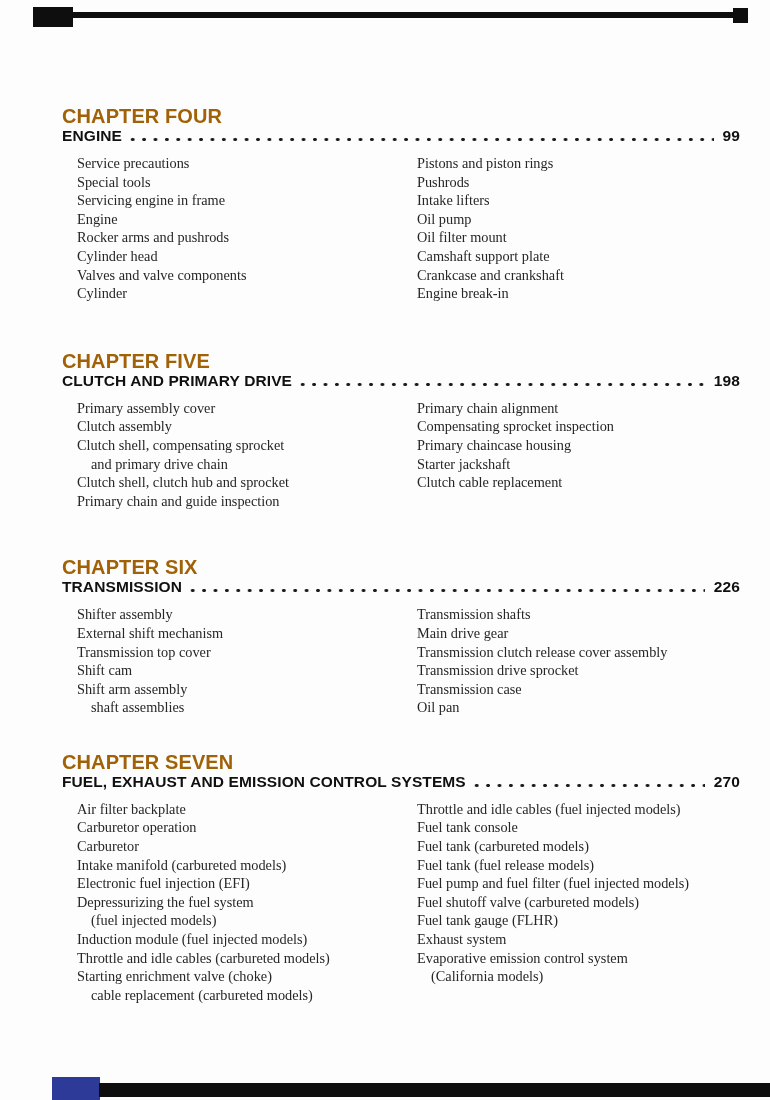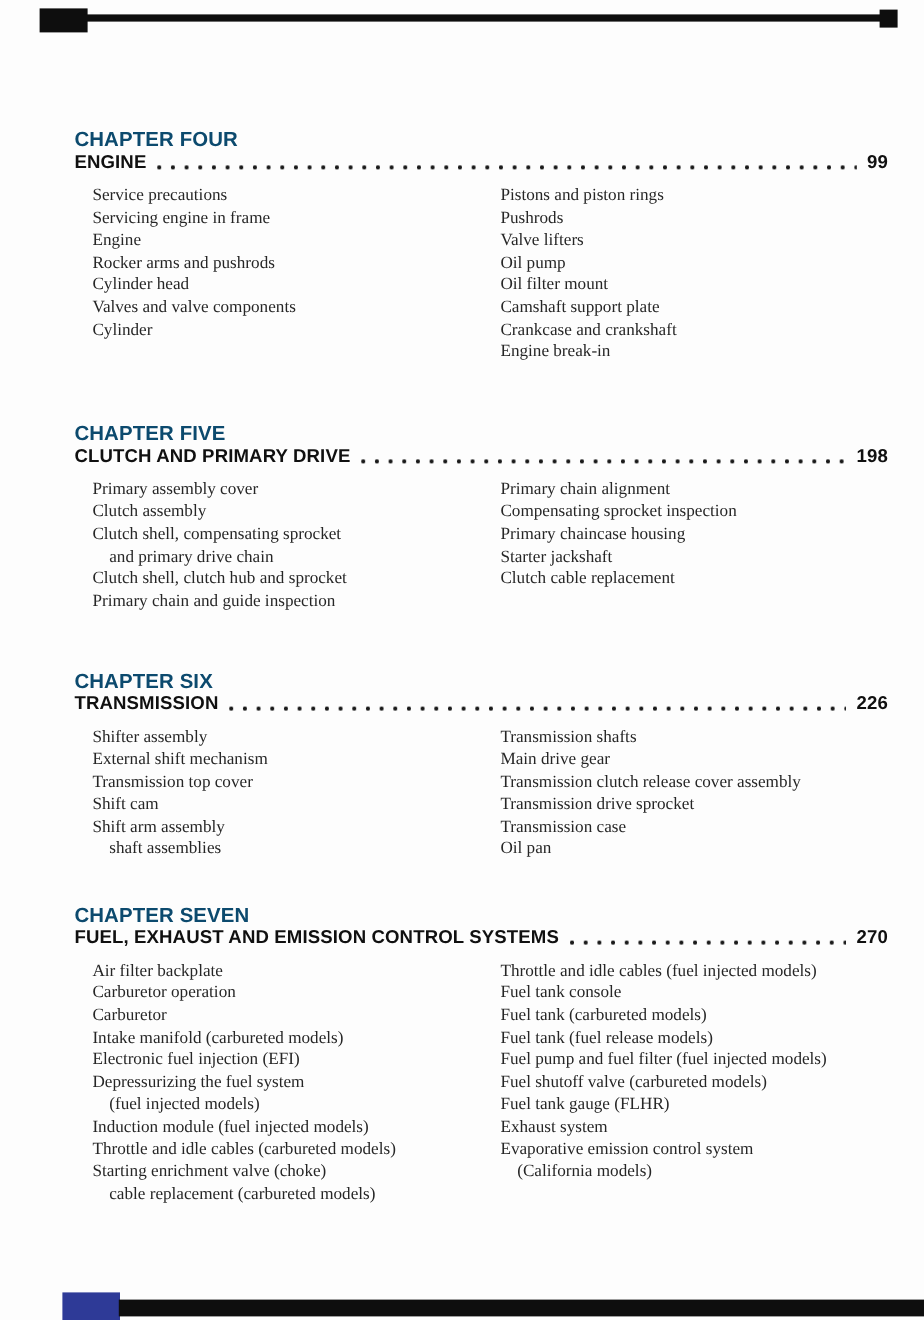--- a/index.html
+++ b/index.html
@@ -38,23 +38,23 @@
   .chapter { margin: 0; }
   .ch-0 { margin-top: 107px; }
   .ch-1 { margin-top: 49px; }
   .ch-2 { margin-top: 48px; }
   .ch-3 { margin-top: 36px; }
 
   .chapter-label {
     margin: 0;
     font-family: "Liberation Sans", sans-serif;
     font-weight: bold;
-    font-size: 17px;
+    font-size: 20px;
     line-height: 19px;
-    color: #0c4a6e;
+    color: #a16207;
     letter-spacing: 0.1px;
   }
 
   .title-row {
     display: flex;
     align-items: flex-end;
     font-family: "Liberation Sans", sans-serif;
     font-weight: bold;
     font-size: 15.5px;
     line-height: 19px;
@@ -106,31 +106,32 @@
   <section class="chapter ch-0">
     <h2 class="chapter-label">CHAPTER FOUR</h2>
     <div class="title-row">
       <span class="chapter-title">ENGINE</span>
       <span class="dot-leader"></span>
       <span class="chapter-page">99</span>
     </div>
     <div class="cols">
       <ul class="col left">
           <li class="topic">Service precautions</li>
+          <li class="topic">Special tools</li>
           <li class="topic">Servicing engine in frame</li>
           <li class="topic">Engine</li>
           <li class="topic">Rocker arms and pushrods</li>
           <li class="topic">Cylinder head</li>
           <li class="topic">Valves and valve components</li>
           <li class="topic">Cylinder</li>
         </ul>
       <ul class="col right">
           <li class="topic">Pistons and piston rings</li>
           <li class="topic">Pushrods</li>
-          <li class="topic">Valve lifters</li>
+          <li class="topic">Intake lifters</li>
           <li class="topic">Oil pump</li>
           <li class="topic">Oil filter mount</li>
           <li class="topic">Camshaft support plate</li>
           <li class="topic">Crankcase and crankshaft</li>
           <li class="topic">Engine break-in</li>
         </ul>
     </div>
   </section>
 
   <section class="chapter ch-1">

